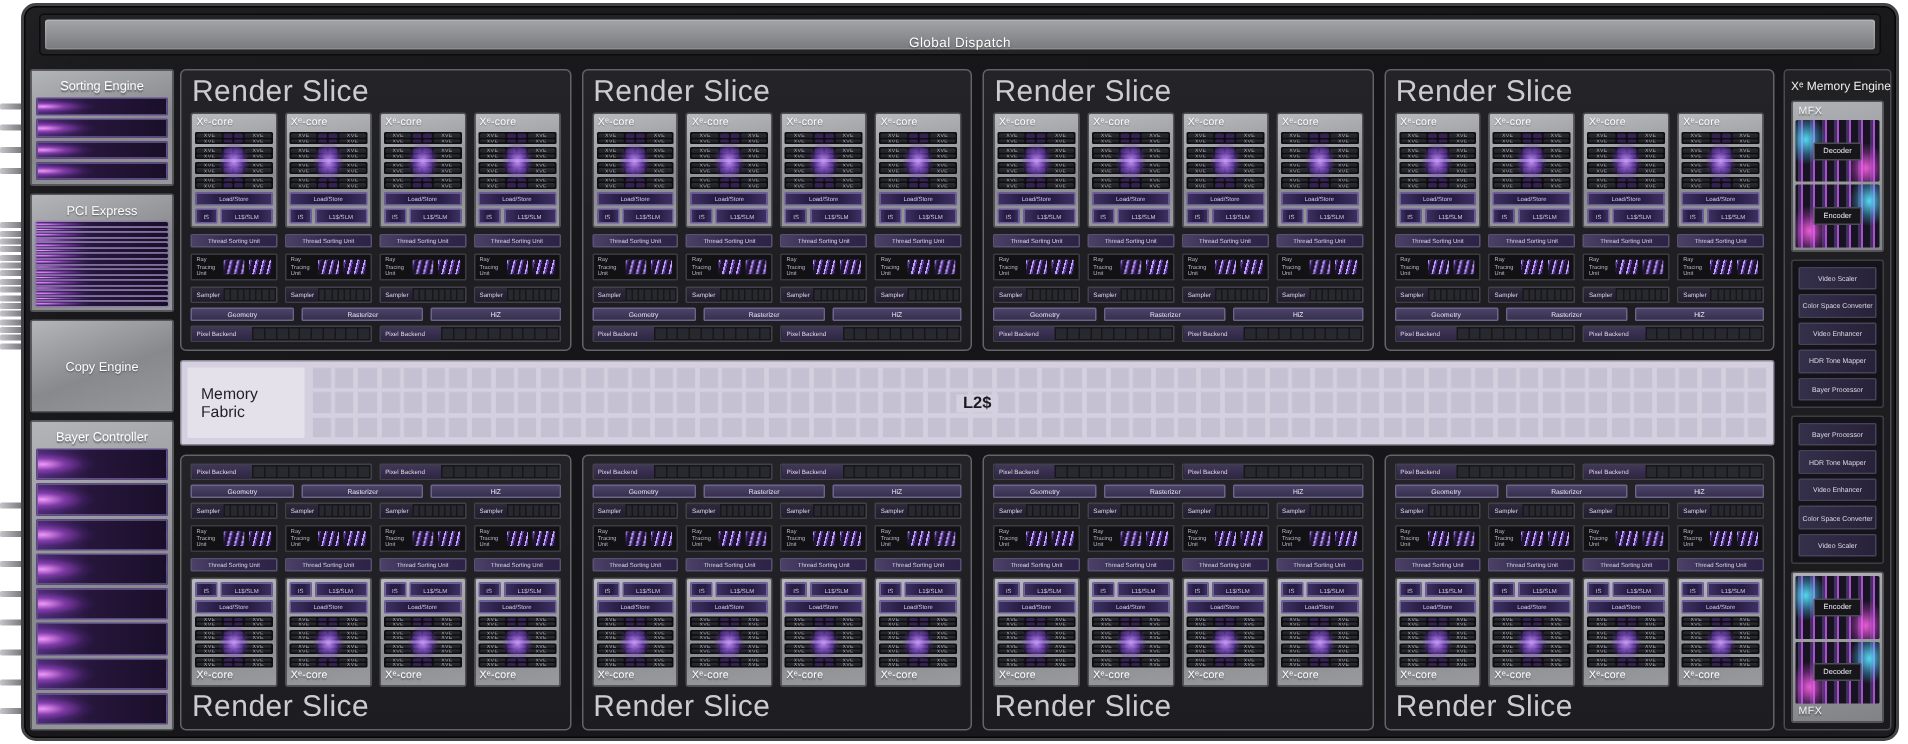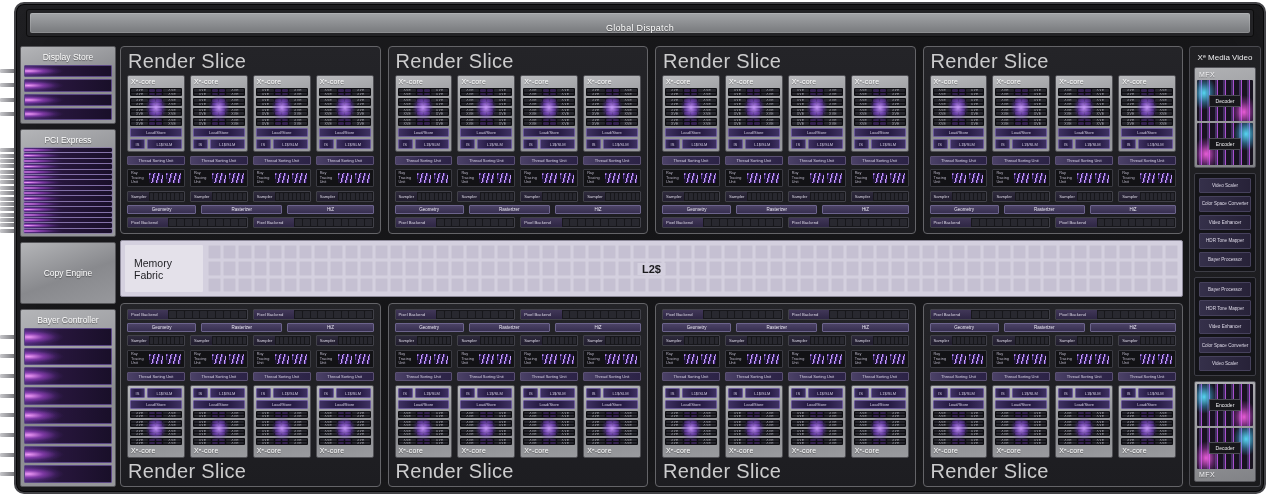--- a/index.html
+++ b/index.html
@@ -21,21 +21,21 @@
   .gd-bar span{color:#fff;font-size:9px;letter-spacing:.3px;text-shadow:0 1px 1px rgba(0,0,0,.45);}
   
   .left-col{position:absolute;left:4px;top:42px;width:96px;bottom:5px;display:flex;
             flex-direction:column;gap:5px;}
   .lblock{background:linear-gradient(160deg,#b4b5b8 0%,#88898d 55%,#97989c 100%);
           border:1px solid #56565a;border-radius:2px;padding:3px;box-sizing:border-box;
           display:flex;flex-direction:column;}
   .lblock-label{color:#fff;font-size:8.5px;text-align:center;padding:2px 0 3px;
                 text-shadow:0 1px 1px rgba(0,0,0,.45);}
   .lblock.display-engine{height:78px;}
-  .lblock.pci-express{height:108px;}
+  .lblock.pci-express{height:79px;}
   .lblock.copy-engine{height:62px;justify-content:center;}
   .lblock.copy-engine .lblock-label{padding:0;}
   .lblock.memory-controller{flex:1;}
   .bars{flex:1;display:flex;flex-direction:column;gap:2px;}
   .bars.thin{gap:1px;}
   .bar{flex:1;border:1px solid #5b4884;border-radius:1px;
        background:
         radial-gradient(ellipse 55% 65% at 4% 50%, rgba(250,160,255,.95), rgba(190,80,235,.5) 32%, rgba(120,50,180,.18) 58%, transparent 75%),
         linear-gradient(90deg,#4d2c76 0%,#27163c 40%,#190f29 100%);}
   .bar-thin{border-width:0 0 0 0;outline:1px solid rgba(120,90,180,.35);}
@@ -186,21 +186,21 @@
       <div class="stub" style="top: 472.188px;"></div>
     </div>
   <div class="die">
     <div class="gd">
       <div class="gd-bar">
         <span>Global Dispatch</span>
       </div>
     </div>
     <div class="left-col" id="left-col">
         <div class="lblock display-engine">
-          <div class="lblock-label">Display Store</div>
+          <div class="lblock-label">Sorting Engine</div>
           <div class="bars">
             <div class="bar"></div>
             <div class="bar"></div>
             <div class="bar"></div>
             <div class="bar"></div>
           </div>
         </div>
         <div class="lblock pci-express">
           <div class="lblock-label">PCI Express</div>
           <div class="bars thin">
@@ -3701,21 +3701,21 @@
                   <div class="core-glow"></div>
                 </div>
                 <div class="core-title">Xᵉ-core</div>
               </div>
             </div>
             <div class="slice-title">Render Slice</div>
           </div>
         </div>
     </div>
     <div class="media" id="media">
-        <div class="media-title">Xᵉ Media Video</div>
+        <div class="media-title">Xᵉ Memory Engine</div>
         <div class="mfx">
           <div class="mfx-label">MFX</div>
           <div class="mfx-stripes">
             <div class="mfx-half">
               <div class="glow gc"></div>
               <div class="glow gm"></div>
               <div class="codec-label">Decoder</div>
             </div>
             <div class="mfx-half">
               <div class="glow gc"></div>

